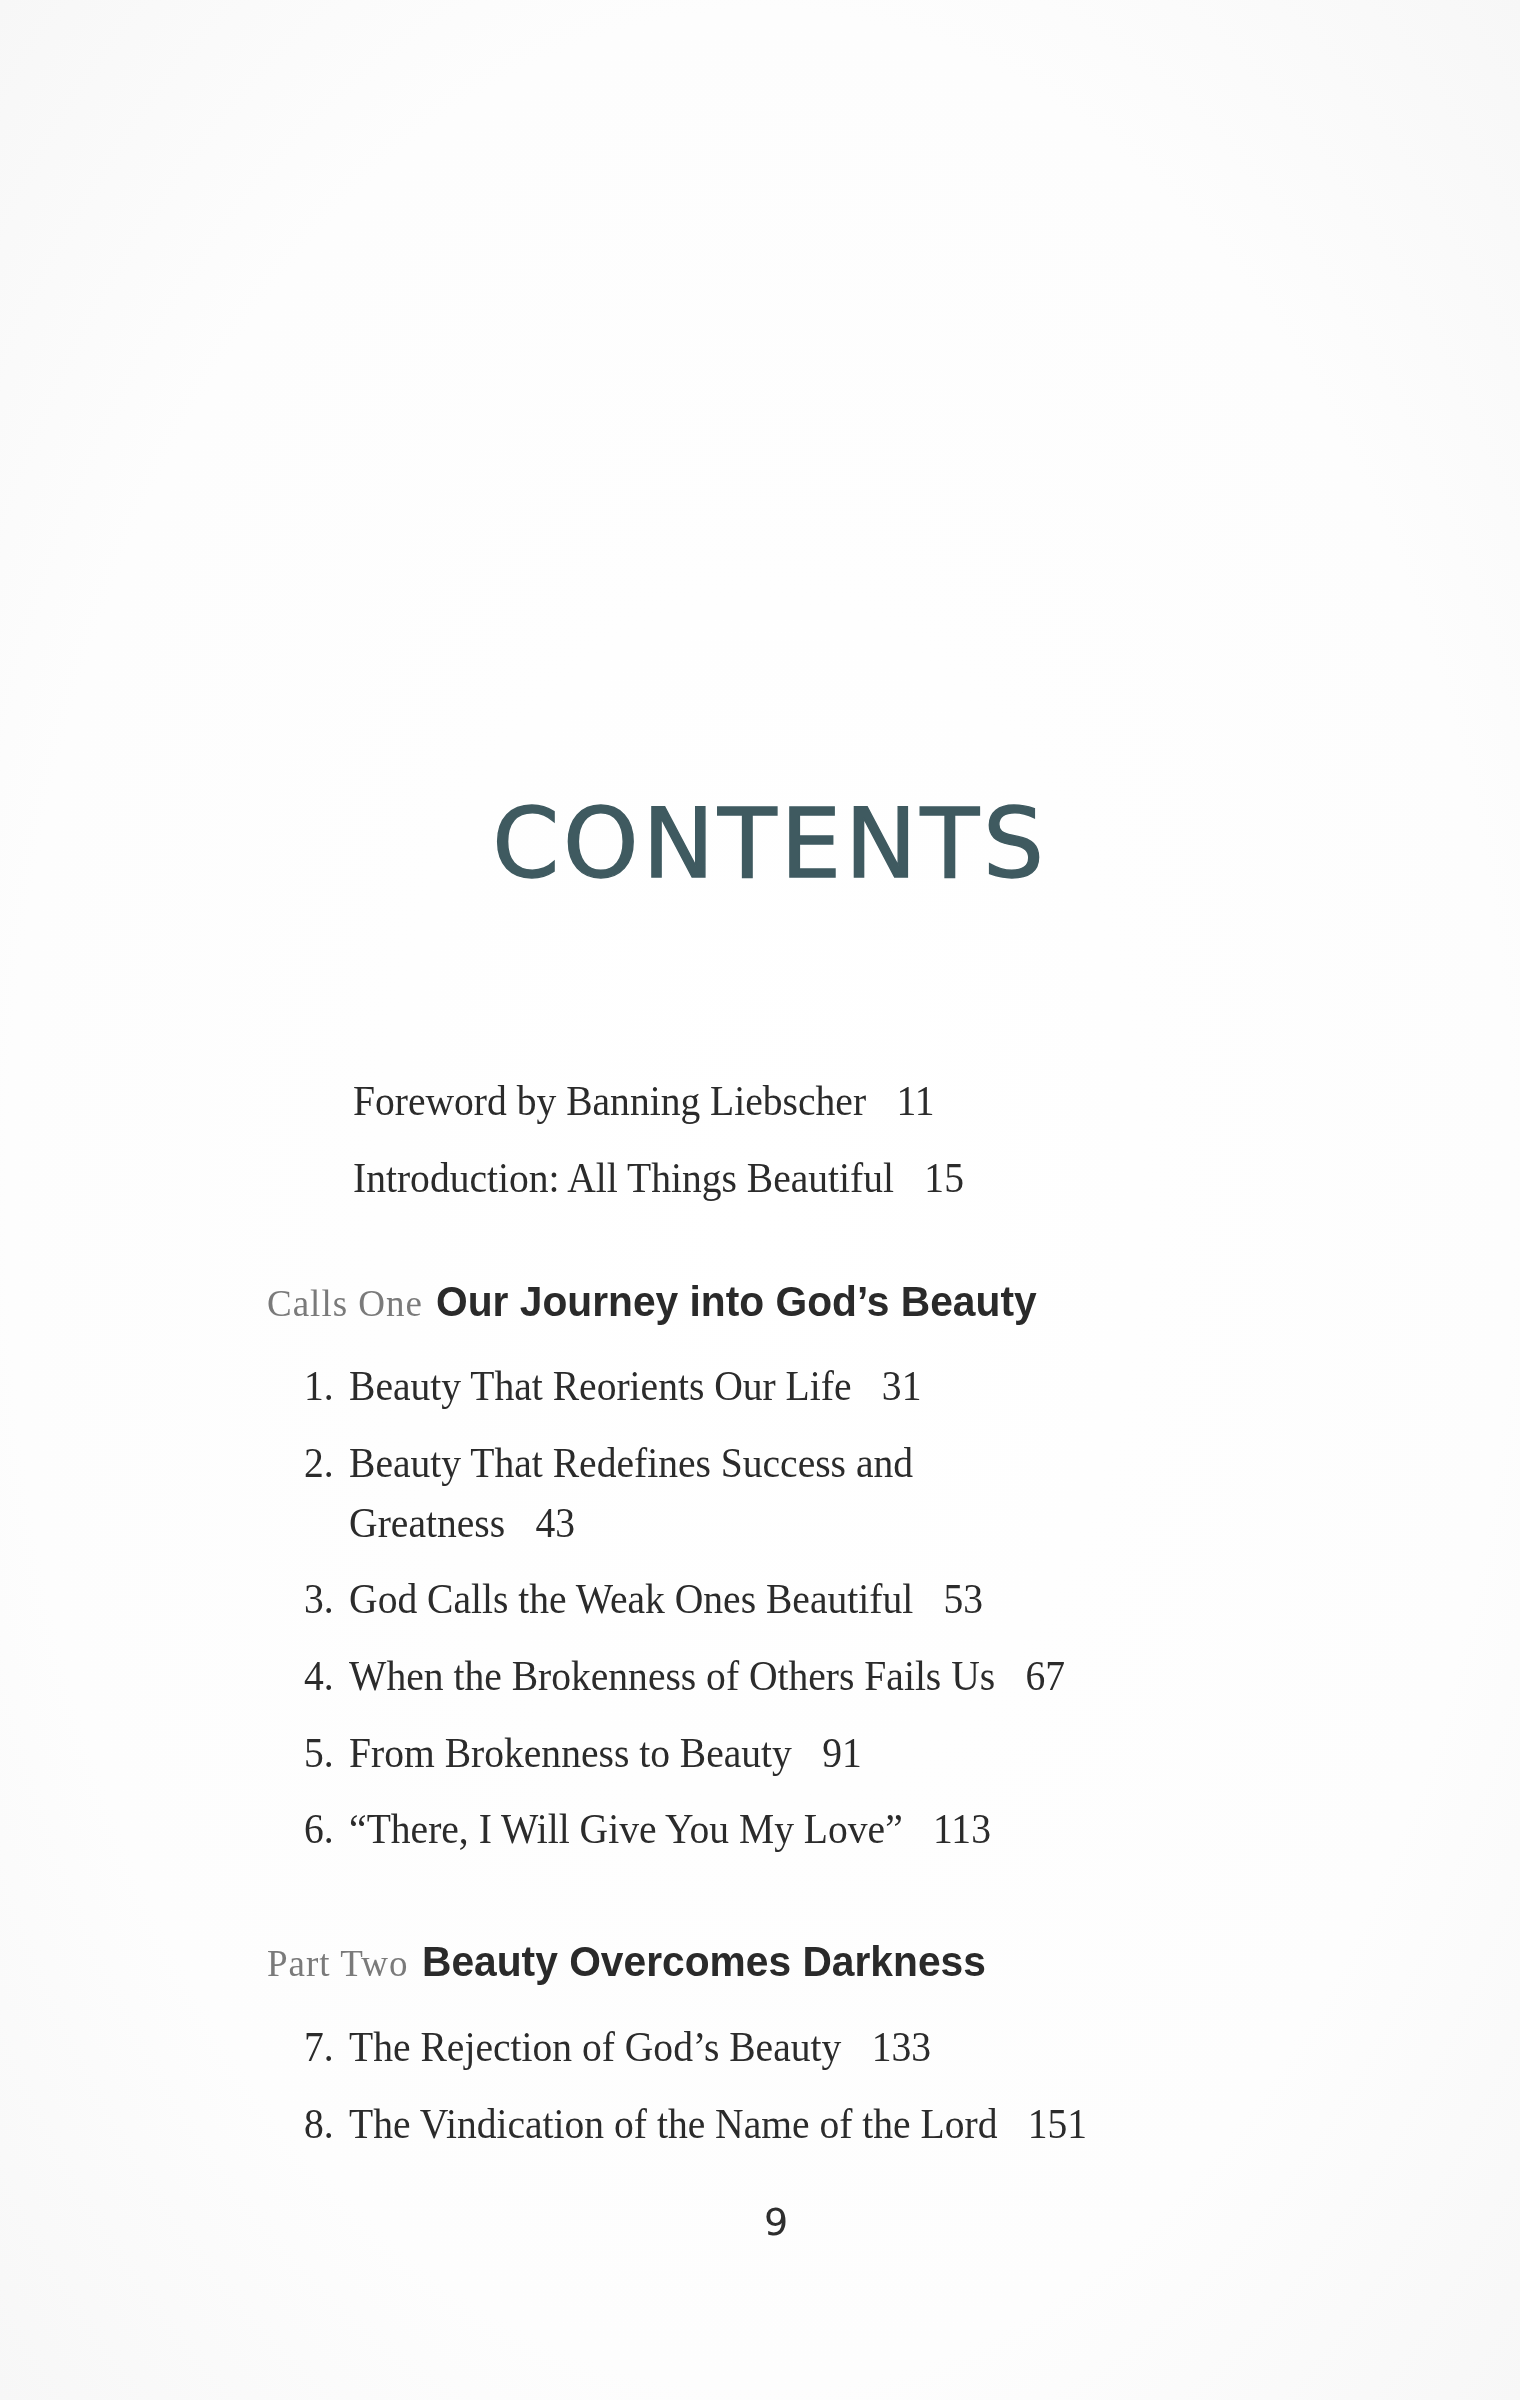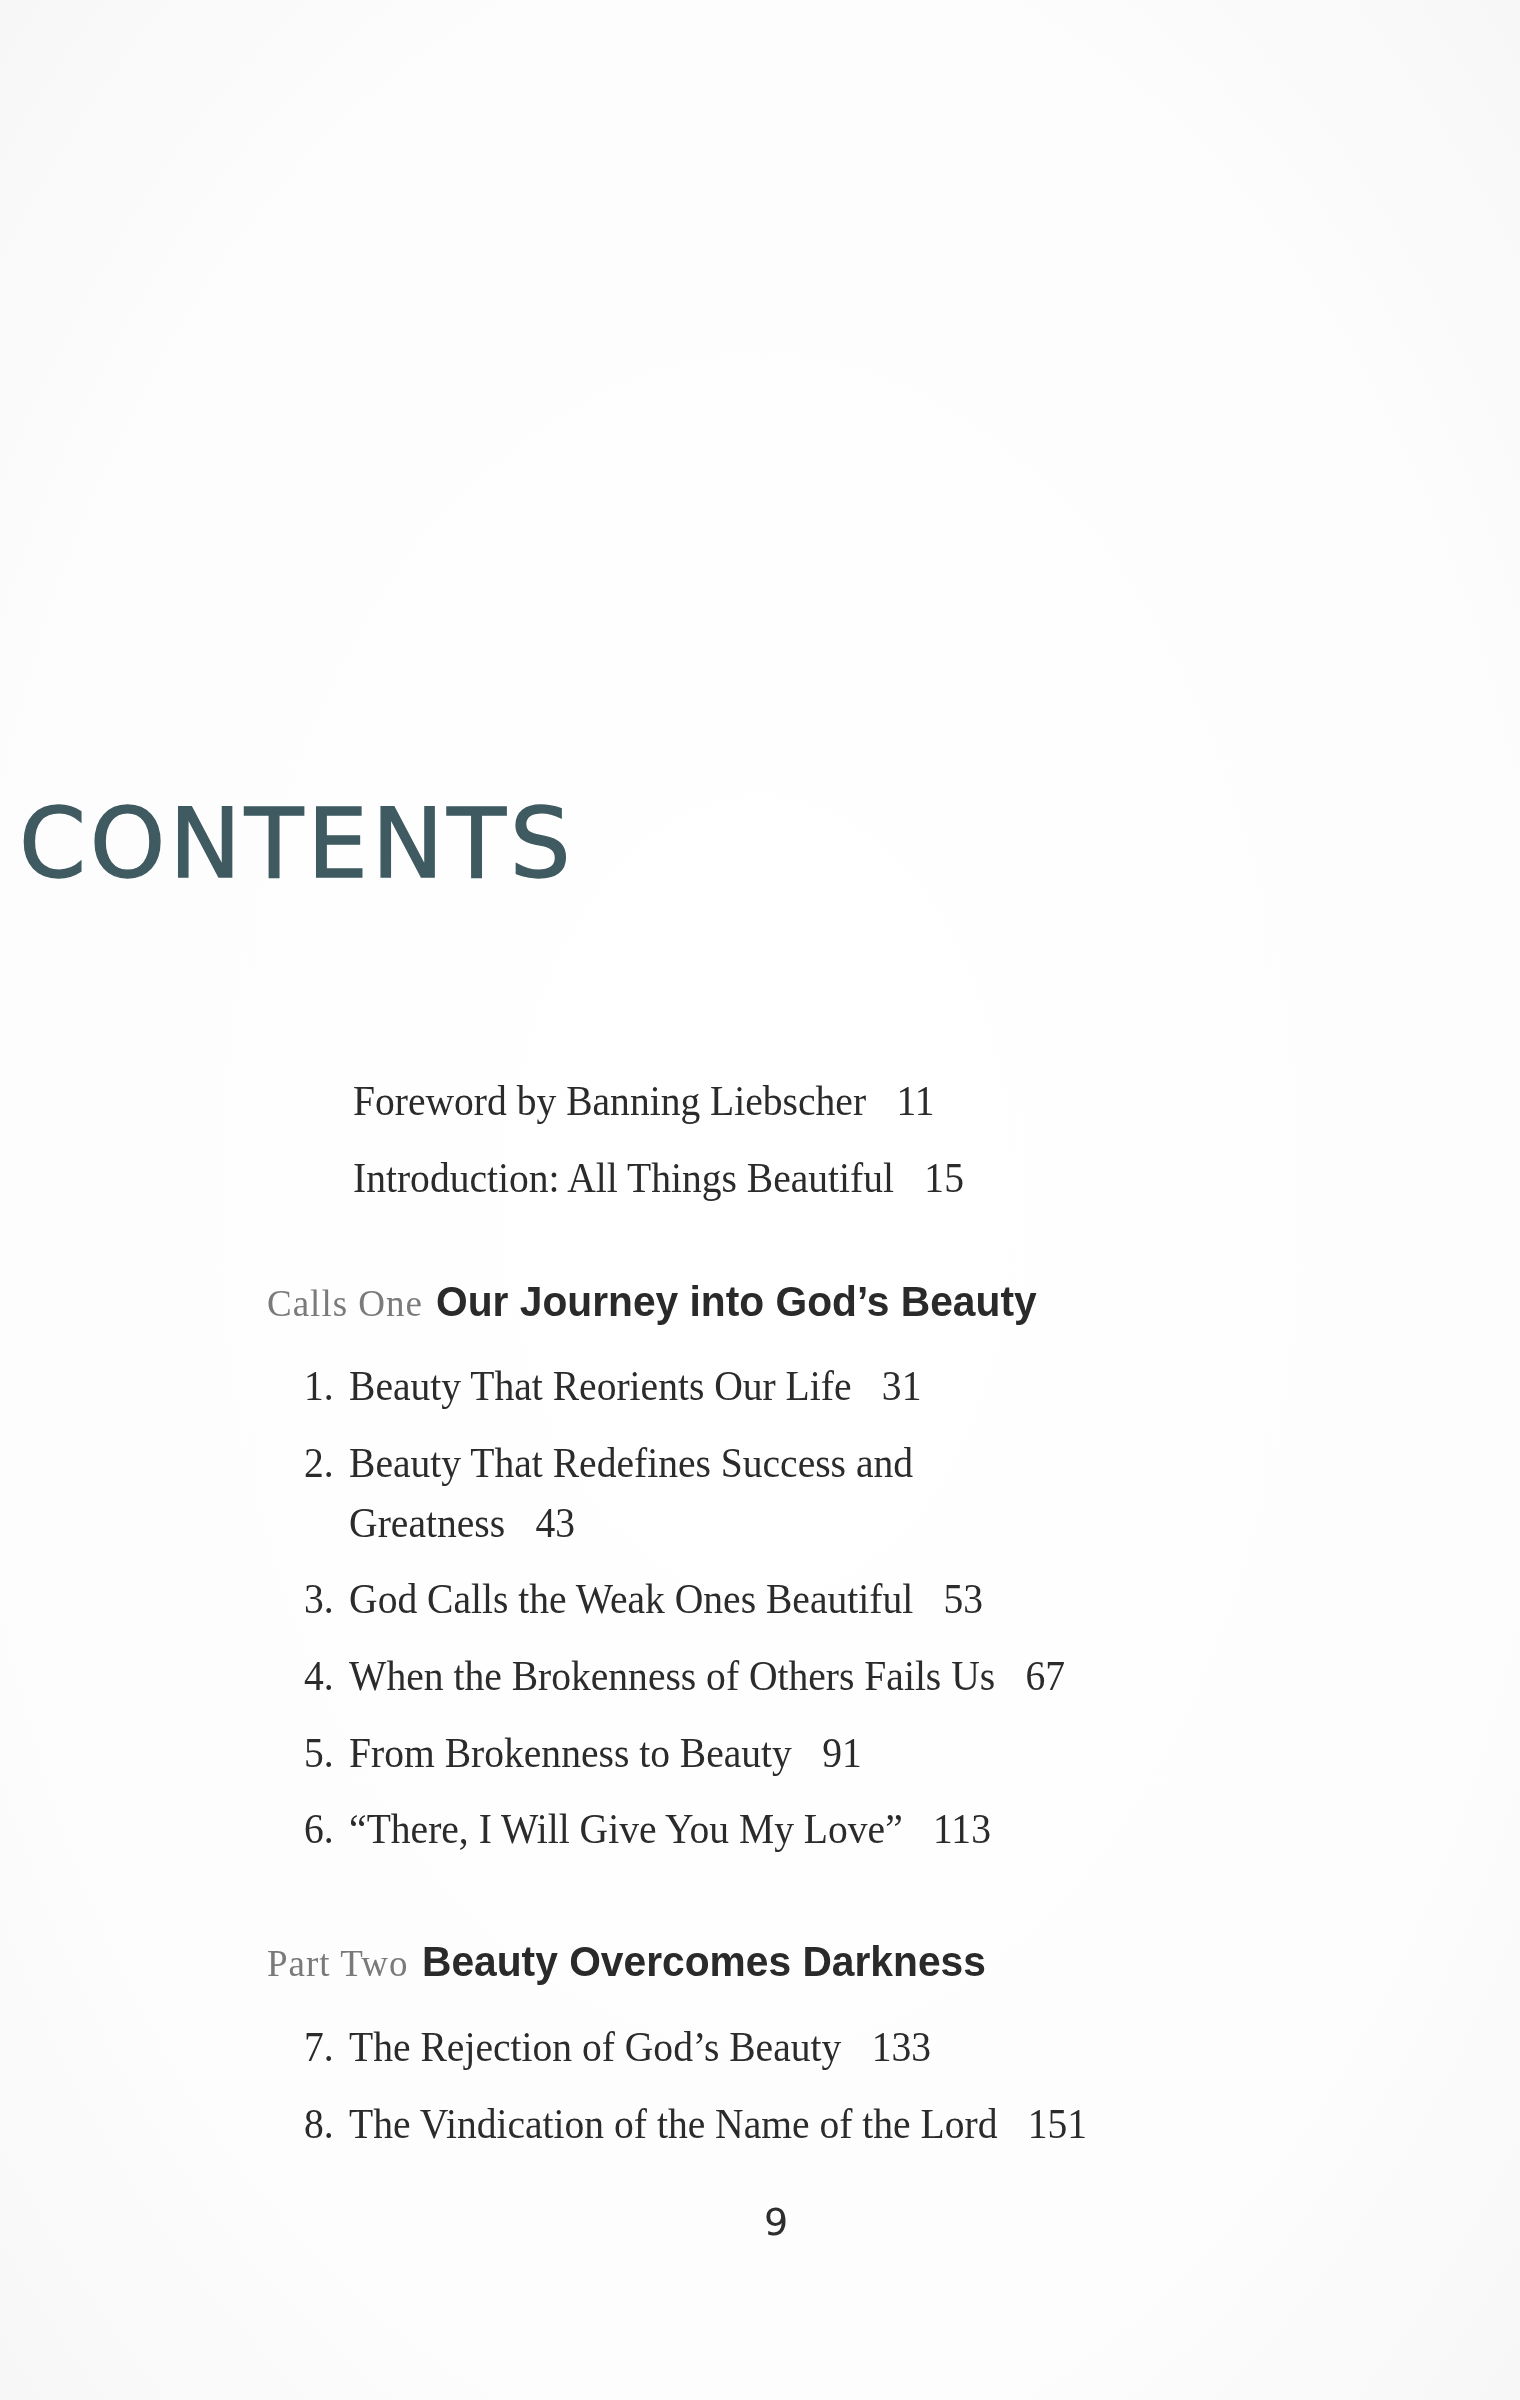--- a/index.html
+++ b/index.html
@@ -21,20 +21,21 @@
       height: 2401px;
       background: radial-gradient(ellipse at 50% 50%, #ffffff 0%, #fdfdfd 70%, #f7f7f7 100%);
     }
     .contents-title {
       position: absolute;
       top: 732px;
       left: 0;
       width: 1521px;
       padding-left: 19px;
       box-sizing: border-box;
+      text-align: center;
       font-family: "DejaVu Sans", sans-serif;
       font-weight: normal;
       font-size: 96px;
       letter-spacing: 3.8px;
       line-height: 96px;
       color: #3f5a60;
       -webkit-text-stroke: 1.4px #3f5a60;
     }
     .toc {
       position: absolute;

